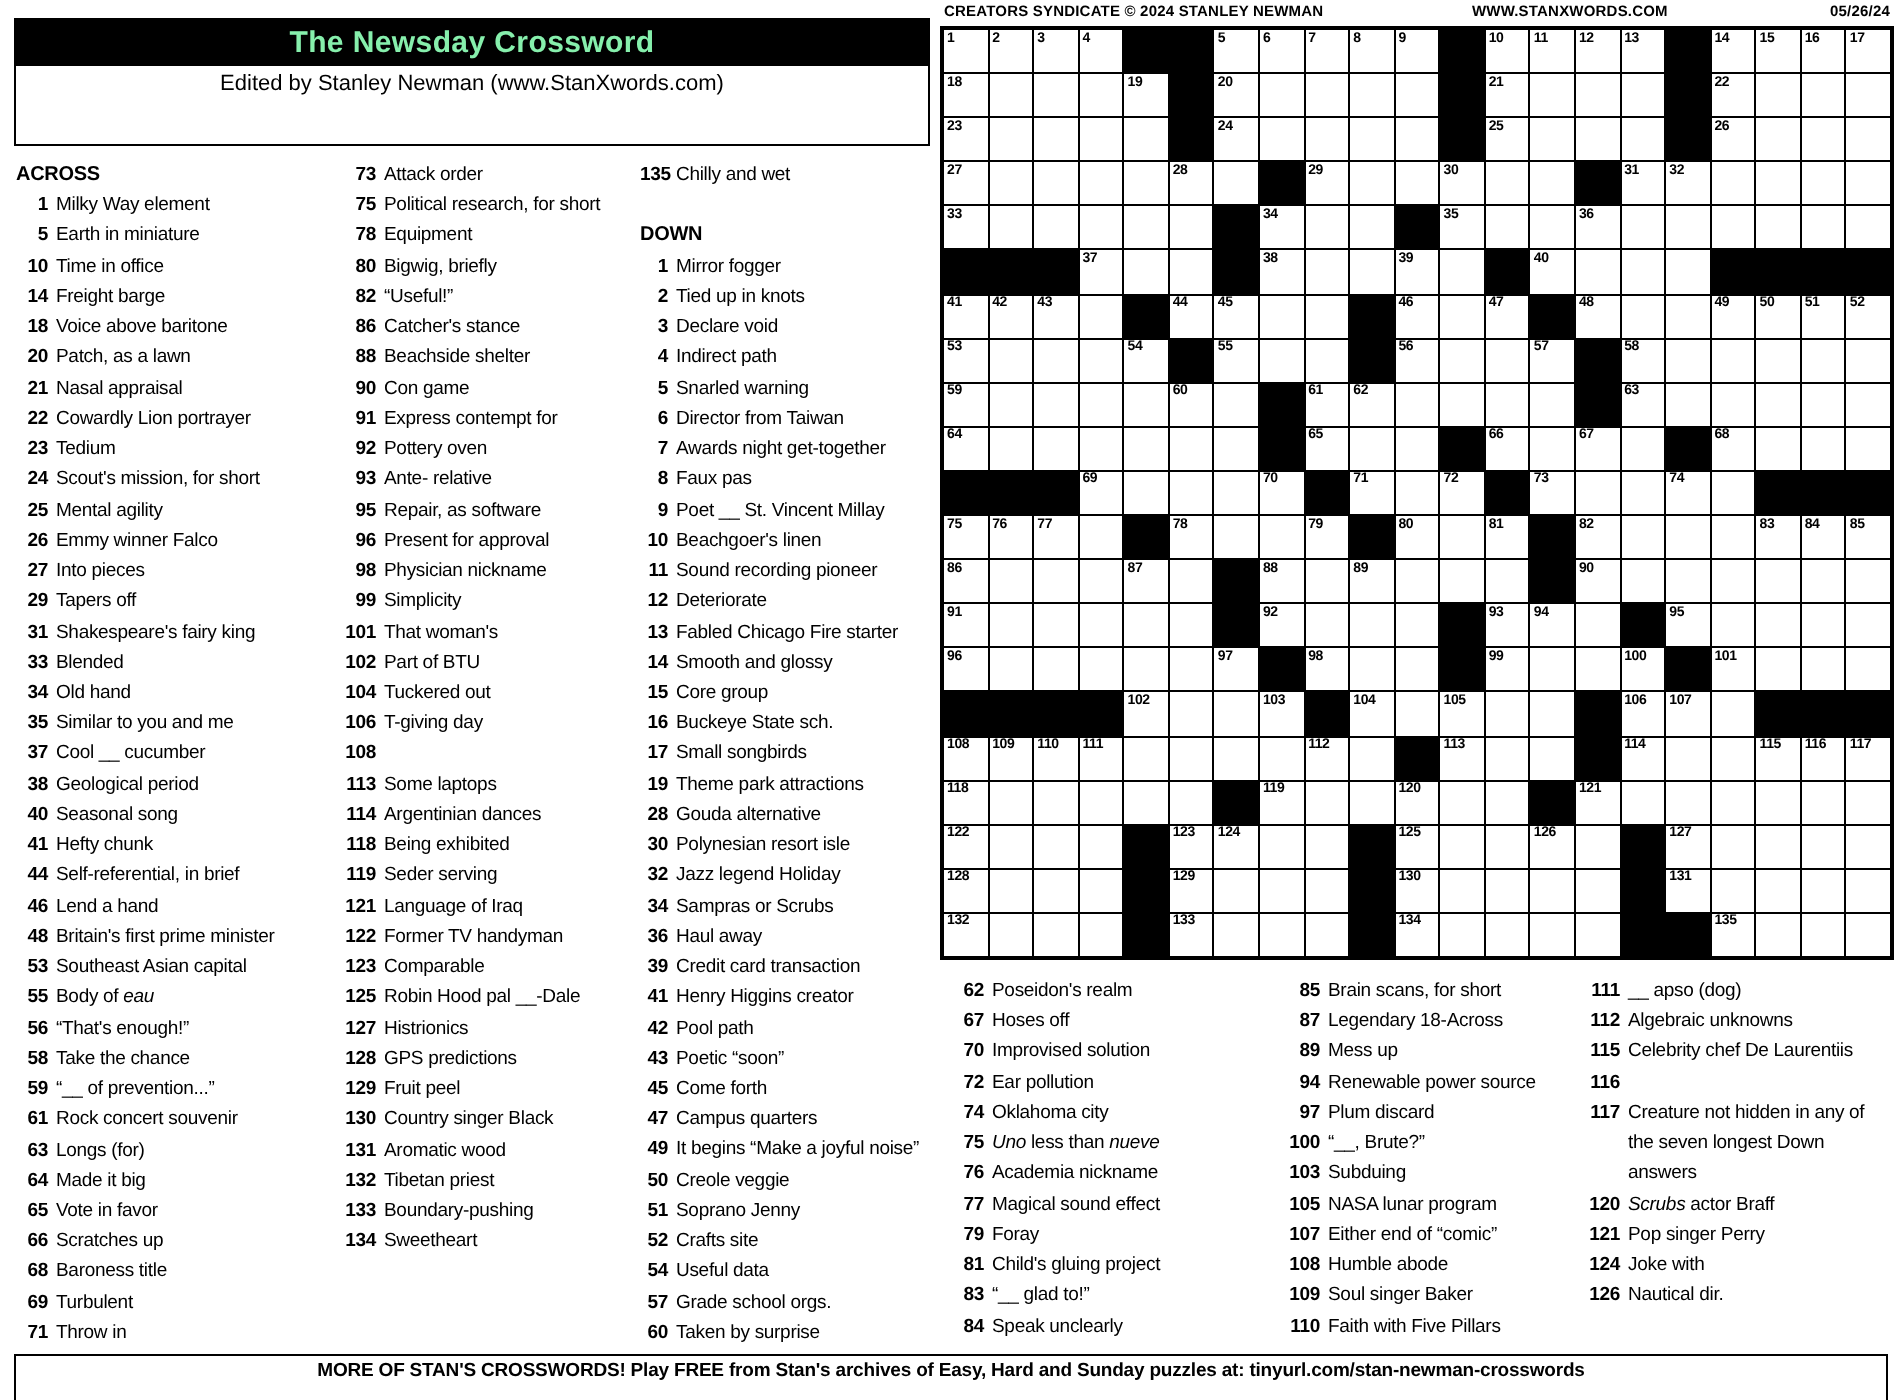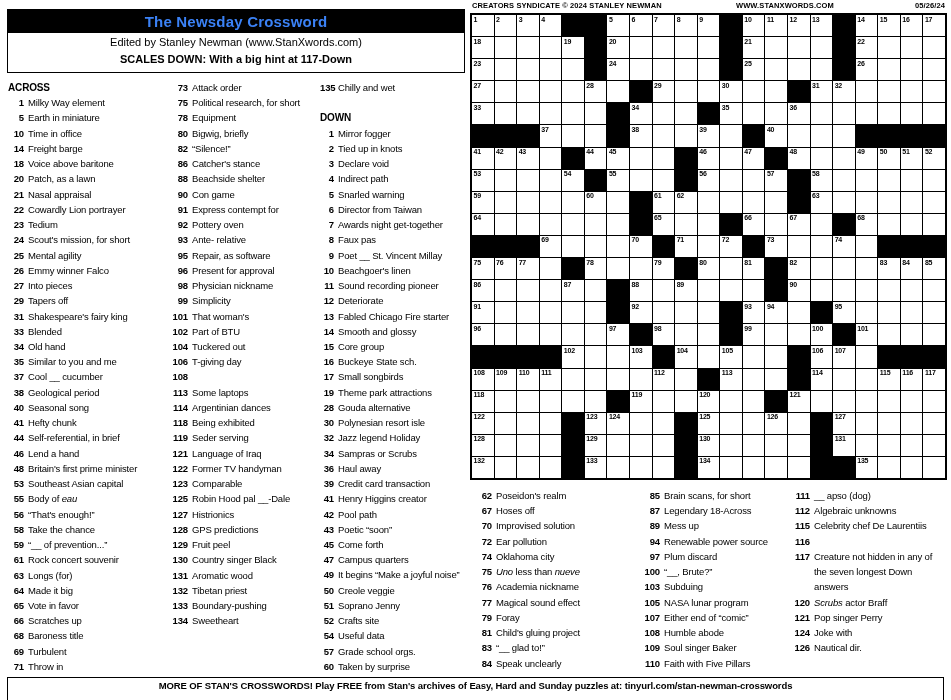--- a/index.html
+++ b/index.html
@@ -1,21 +1,21 @@
 <!DOCTYPE html>
 <html><head>
 <meta charset="utf-8">
 <style>
   html,body{margin:0;padding:0;}
   body{width:951px;height:700px;position:relative;background:#fff;color:#000;
        font-family:"Liberation Sans", sans-serif;overflow:hidden;}
   
   .header-box{position:absolute;left:7px;top:9px;width:458px;height:64px;
               border:1.5px solid #000;box-sizing:border-box;background:#fff;}
-  .title-bar{background:#000;color:#3b82f6;height:23px;line-height:23px;text-align:center;
+  .title-bar{background:#000;color:#86efac;height:23px;line-height:23px;text-align:center;
              font-weight:bold;font-size:15px;letter-spacing:.2px;}
   .hline{text-align:center;font-size:11px;line-height:13.5px;margin-top:3px;}
   .hline.bold{font-weight:bold;}
   
   .masthead{position:absolute;left:470px;top:1px;width:477px;height:26px;
             font-size:7.5px;font-weight:bold;letter-spacing:.1px;}
   .masthead .mleft{position:absolute;left:2px;top:0;}
   .masthead .mcenter{position:absolute;left:266px;top:0;}
   .masthead .mright{position:absolute;right:2px;top:0;}
   
@@ -50,21 +50,20 @@
 
 <div class="masthead">
   <span class="mleft">CREATORS SYNDICATE © 2024 STANLEY NEWMAN</span>
   <span class="mcenter">WWW.STANXWORDS.COM</span>
   <span class="mright">05/26/24</span>
 </div>
 
 <div class="header-box">
   <div class="title-bar">The Newsday Crossword</div>
   <div class="hline">Edited by Stanley Newman (www.StanXwords.com)</div>
-  <div class="hline bold">SCALES DOWN: With a big hint at 117-Down</div>
 </div>
 
 <div class="grid" id="grid">
     <div class="cell">
       <span class="cellnum">1</span>
     </div>
     <div class="cell">
       <span class="cellnum">2</span>
     </div>
     <div class="cell">
@@ -941,21 +940,21 @@
     <div class="clue">
       <span class="cn">78</span>
       <span class="ct">Equipment</span>
     </div>
     <div class="clue">
       <span class="cn">80</span>
       <span class="ct">Bigwig, briefly</span>
     </div>
     <div class="clue">
       <span class="cn">82</span>
-      <span class="ct">“Silence!”</span>
+      <span class="ct">“Useful!”</span>
     </div>
     <div class="clue">
       <span class="cn">86</span>
       <span class="ct">Catcher's stance</span>
     </div>
     <div class="clue">
       <span class="cn">88</span>
       <span class="ct">Beachside shelter</span>
     </div>
     <div class="clue">

